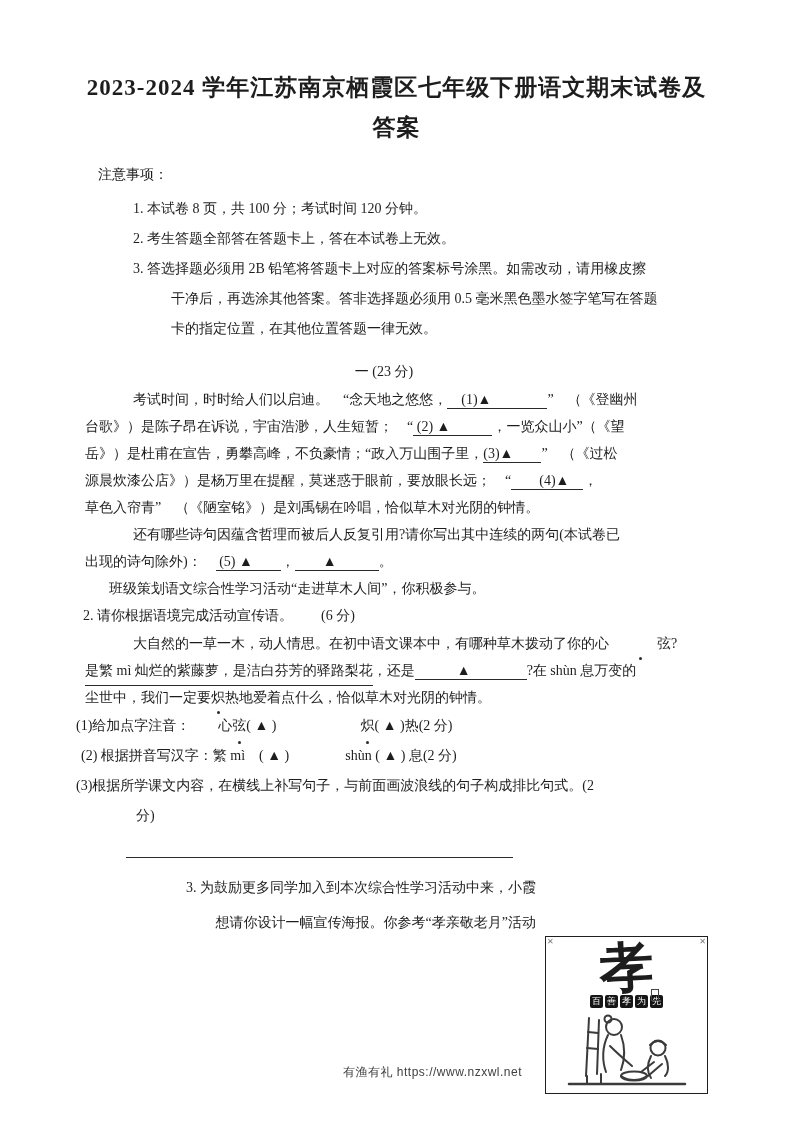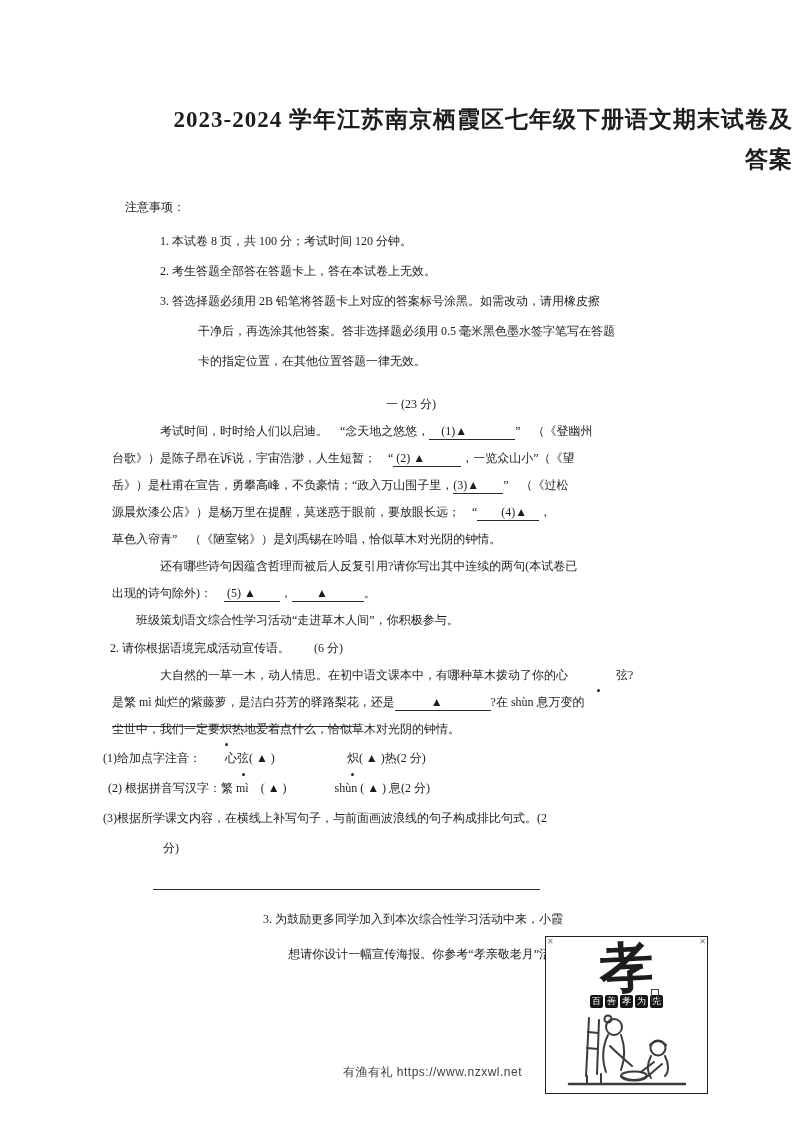--- a/index.html
+++ b/index.html
@@ -5,31 +5,31 @@
   html,body{margin:0;padding:0;background:#ffffff;}
   .page{
     position:relative;
     width:793px;height:1122px;
     background:#ffffff;
     color:#1d1d1d;
     font-family:"Liberation Serif","DejaVu Serif",serif;
     overflow:hidden;
   }
   .title{
-    padding-top:100px;
-    text-align:right;
+    padding-top:68px;
+    text-align:center;
     font-size:23px;
     font-weight:700;
     line-height:40px;
     letter-spacing:1px;
   }
   .content{
-    margin-left:100px;
+    margin-left:73px;
     width:622px;
-    font-size:12px;
+    font-size:14px;
   }
   .notes-heading{
     margin-top:16px;
     margin-left:25px;
     line-height:22px;
   }
   .notes-item{margin-left:60px;line-height:30px;white-space:nowrap;}
   .notes-item.cont{margin-left:98px;}
   .notes-item.first{margin-top:8px;}
   .sec-heading{
@@ -44,21 +44,21 @@
   .ind15{text-indent:24px;}
   .ind4{text-indent:60px;}
   .sub{margin-left:3px;line-height:30px;white-space:nowrap;}
   .sub.s2{margin-left:8px;}
   .blank{
     border-bottom:1px solid #2a2a2a;
     padding-bottom:1px;
   }
   .wavy{
     border-bottom:1.5px solid #2a2a2a;
-    padding-bottom:17px;
+    padding-bottom:7px;
   }
   .dot-char{position:relative;display:inline-block;}
   .dot-char::after{
     content:"";
     position:absolute;
     left:50%;bottom:-3px;
     width:3px;height:3px;
     margin-left:-1.5px;
     border-radius:50%;
     background:#2a2a2a;

